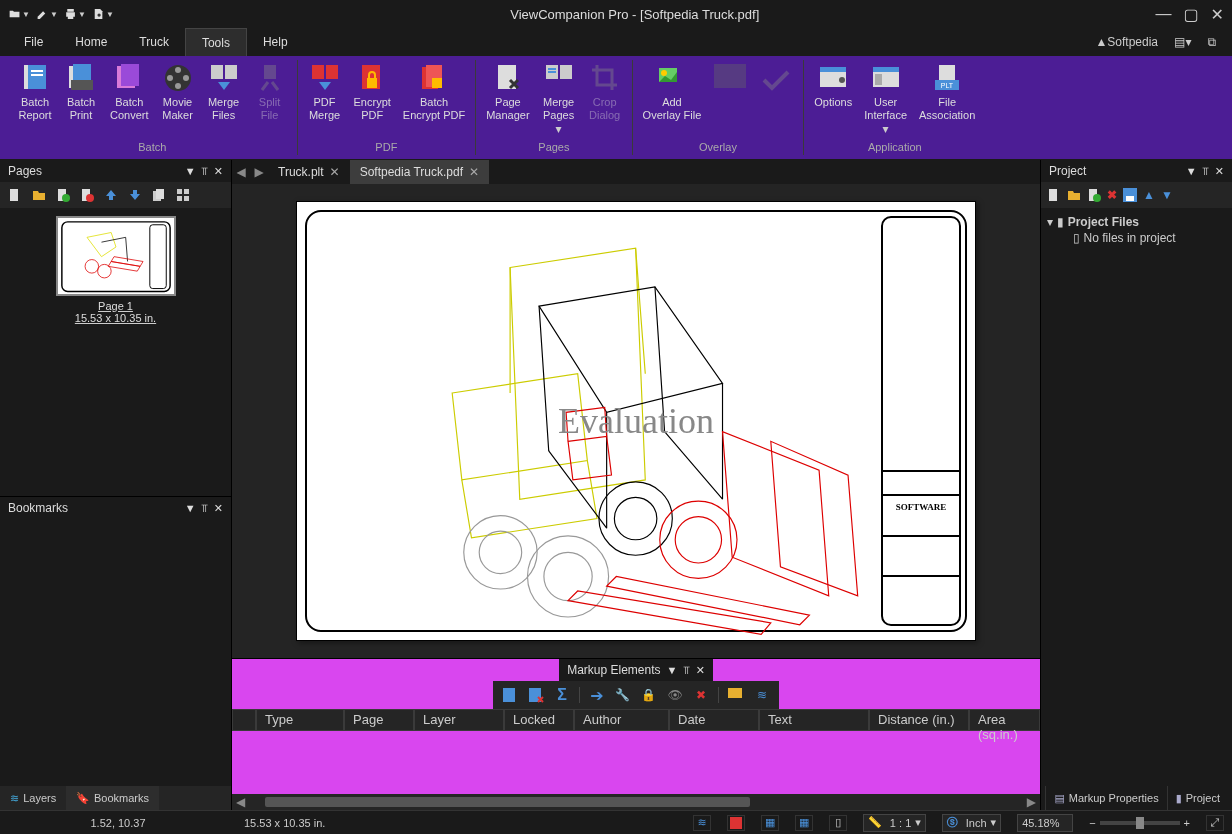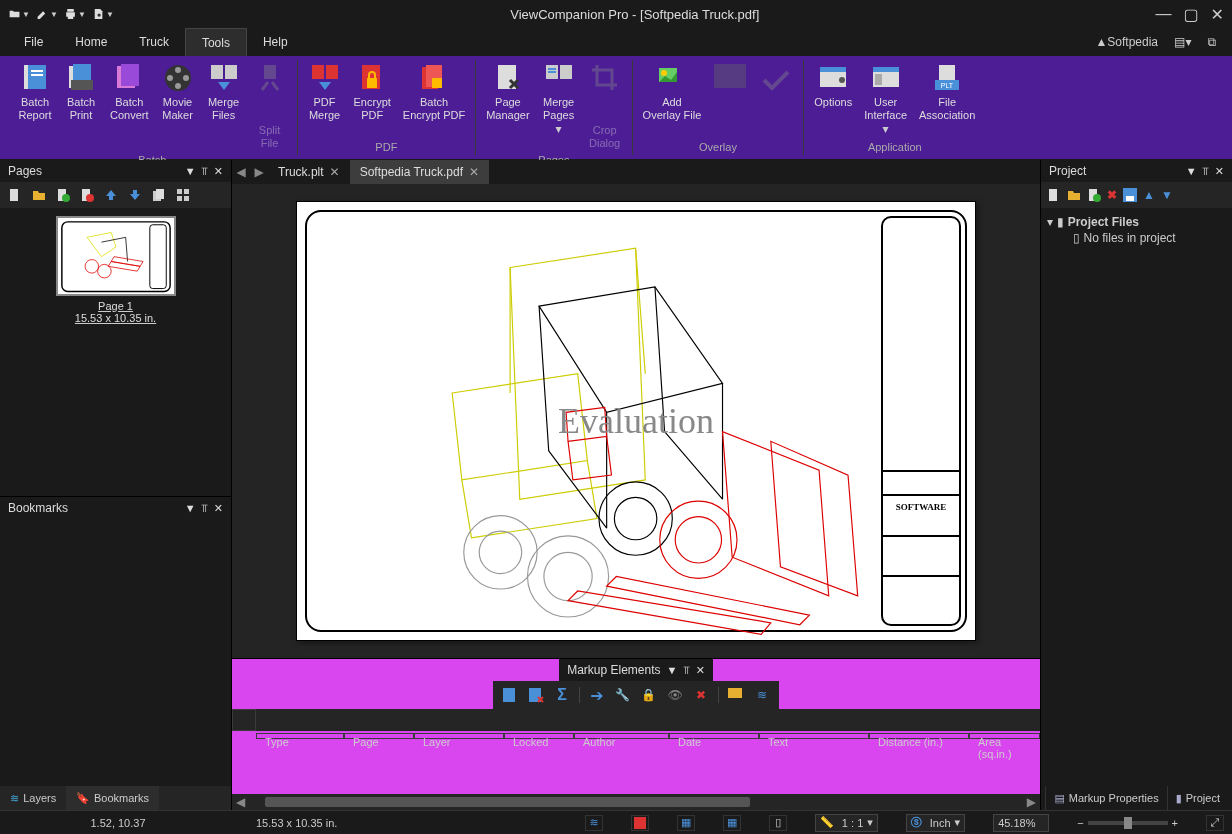--- a/index.html
+++ b/index.html
@@ -17,21 +17,21 @@
 .menubar .menu-item { padding: 0 16px; display: flex; align-items: center; cursor: pointer; color: #ddd; }
 .menubar .menu-item.active { background: #2d2d2d; border: 1px solid #444; border-bottom: none; }
 .menubar .spacer { flex: 1; }
 .menubar .right-item { padding: 0 8px; display: flex; align-items: center; cursor: pointer; font-size: 12px; }
 
 .ribbon { height: 104px; background: #4c1d95; border-bottom: 1px solid #1a1a1a; display: flex; align-items: stretch; padding: 4px 8px; }
 .ribbon-group { display: flex; flex-direction: column; align-items: center; padding: 0 6px; border-right: 1px solid #3a3a3a; }
 .ribbon-group:last-child { border-right: none; }
 .ribbon-buttons { display: flex; gap: 4px; flex: 1; }
 .ribbon-btn { display: flex; flex-direction: column; align-items: center; justify-content: flex-start; padding: 2px 4px; cursor: pointer; text-align: center; min-width: 42px; }
-.ribbon-btn.disabled { opacity: 0.4; cursor: default; gap: 28px; }
+.ribbon-btn.disabled { opacity: 0.4; cursor: default; }
 .ribbon-btn .icon { width: 32px; height: 32px; display: flex; align-items: center; justify-content: center; margin-bottom: 2px; }
 .ribbon-btn .label { font-size: 11px; line-height: 1.2; color: #ddd; }
 .ribbon-group-label { font-size: 11px; color: #aaa; padding: 2px 0; }
 
 .main-area { flex: 1; display: flex; min-height: 0; }
 
 .left-panel { width: 232px; background: #1a1a1a; display: flex; flex-direction: column; border-right: 1px solid #000; }
 .panel-header { height: 22px; background: #1a1a1a; display: flex; align-items: center; padding: 0 8px; color: #ddd; font-size: 12px; }
 .panel-header .spacer { flex: 1; }
 .panel-header .hbtn { margin-left: 6px; cursor: pointer; font-size: 11px; }
@@ -62,35 +62,35 @@
 .page-inner { position: absolute; inset: 8px; border: 2px solid #000; border-radius: 16px; }
 .watermark { position: absolute; top: 50%; left: 50%; transform: translate(-50%,-50%); font-size: 36px; color: #888; font-family: Georgia, serif; }
 .titleblock { position: absolute; right: 14px; top: 14px; bottom: 14px; width: 80px; border: 2px solid #000; border-radius: 10px; }
 .titleblock .sect { border-top: 2px solid #000; position: absolute; left: 0; right: 0; }
 
 .markup-panel { height: 136px; background: #d946ef; border-top: 1px solid #000; display: flex; flex-direction: column; align-items: center; }
 .markup-toolbar { height: 28px; background: #252525; display: flex; align-items: center; gap: 8px; padding: 0 8px; }
 .markup-toolbar .mbtn { width: 18px; height: 18px; cursor: pointer; display: flex; align-items: center; justify-content: center; }
 .markup-toolbar .sep { width: 1px; height: 16px; background: #444; }
 .markup-table-head { display: flex; background: #252525; height: 22px; }
-.markup-table-head .col { border: 1px solid #3a3a3a; padding: 2px 8px; font-size: 11px; margin-top: 24px; }
+.markup-table-head .col { border: 1px solid #3a3a3a; padding: 2px 8px; font-size: 13px; }
 .markup-body { flex: 1; background: #1a1a1a; }
 .hscroll { height: 16px; background: #252525; display: flex; align-items: center; }
 .hscroll .thumb { height: 10px; background: #555; width: 60%; margin-left: 16px; border-radius: 2px; }
 
 .right-panel { width: 192px; background: #1a1a1a; border-left: 1px solid #000; display: flex; flex-direction: column; }
 .project-toolbar { height: 26px; background: #252525; display: flex; align-items: center; gap: 6px; padding: 0 6px; }
 .project-tree { flex: 1; padding: 6px; font-size: 12px; }
 .tree-item { display: flex; align-items: center; gap: 4px; padding: 1px 0; }
 .tree-child { margin-left: 26px; }
 
 .footer-tabs { height: 24px; background: #1a1a1a; display: flex; align-items: stretch; justify-content: flex-end; padding-right: 4px; }
 .footer-tab { padding: 0 8px; display: flex; align-items: center; gap: 4px; cursor: pointer; font-size: 11px; border-left: 1px solid #333; }
 
-.statusbar { height: 24px; background: #1a1a1a; border-top: 1px solid #333; display: flex; align-items: center; padding: 0 8px; gap: 28px; font-size: 11px; color: #ccc; }
+.statusbar { height: 24px; background: #1a1a1a; border-top: 1px solid #333; display: flex; align-items: center; padding: 0 8px; gap: 16px; font-size: 11px; color: #ccc; }
 .statusbar .sseg { display: flex; align-items: center; gap: 4px; }
 .statusbar .spacer { flex: 1; }
 .statusbar .sbtn { width: 18px; height: 16px; cursor: pointer; display: flex; align-items: center; justify-content: center; border: 1px solid #333; }
 .statusbar select, .statusbar .combo { background: #252525; color: #ccc; border: 1px solid #444; font-size: 11px; height: 18px; padding: 0 4px; }
 .zoom-slider { width: 80px; height: 4px; background: #444; position: relative; }
 .zoom-slider .knob { position: absolute; width: 8px; height: 12px; background: #888; top: -4px; left: 36px; }
 
 svg { display: block; }
 </style>
 </head>

